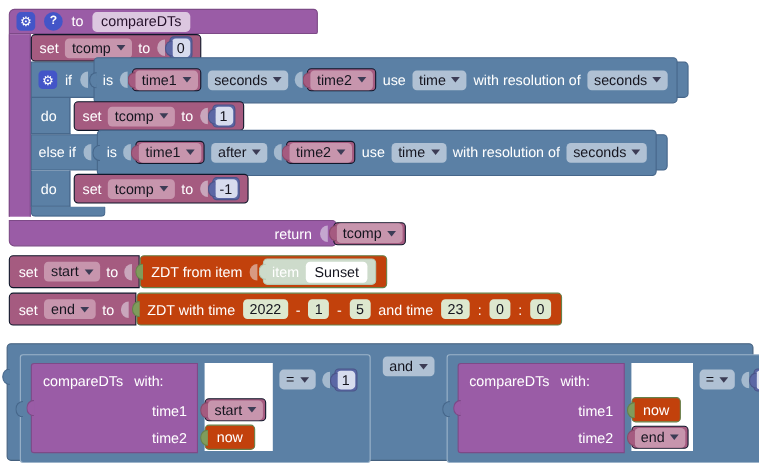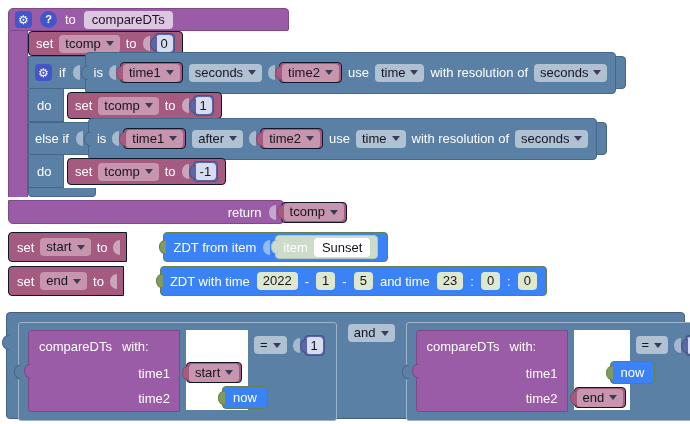--- a/index.html
+++ b/index.html
@@ -2,21 +2,21 @@
 <html><head>
 <meta charset="utf-8">
 <style>
   html,body{margin:0;padding:0;background:#fff;}
   #canvas{position:relative;width:690px;height:424px;background:#fff;overflow:hidden;
           font-family:"Liberation Sans",sans-serif;font-size:13px;color:#fff;}
   .blk{display:inline-flex;align-items:center;position:relative;border-radius:4px;box-sizing:border-box;}
   .pink{background:#a55b80;border:1px solid #0f172a;color:#fff;}
   .blue{background:#5b80a5;border:1px solid #46668a;color:#fff;}
   .math{background:#5b67a5;border:1px solid #4a5488;color:#fff;}
-  .olive{background:#3b82f6;border:1px solid #66814a;color:#fff;margin-left:36px;}
+  .olive{background:#c2410c;border:1px solid #66814a;color:#fff;}
   .itemb{background:#cddbcb;border:1px solid #b6c9b4;color:#fff;}
   
   .dd{display:inline-flex;align-items:center;gap:5px;border-radius:4px;padding:1px 6px;
       color:#15151f;line-height:16px;white-space:nowrap;cursor:pointer;flex:none;}
   .dd::after{content:"";border-left:4px solid transparent;border-right:4px solid transparent;
              border-top:5px solid #3c3c55;}
   .dd-pink{background:#c795ad;}
   .dd-slate{background:#b0c1d4;}
   
   .numf{background:#d7dcee;border-radius:4px;padding:0 5px;color:#15151f;line-height:17px;}
@@ -53,21 +53,21 @@
       padding:3px 9px 3px 6px;border-radius:0 4px 4px 0;height:33px;box-sizing:border-box;}
   .do-row{display:flex;align-items:stretch;height:33px;}
   .do-label{width:36px;background:#5b80a5;border:1px solid #46668a;border-top:none;display:flex;
       align-items:center;padding-left:8px;box-sizing:border-box;flex:none;}
   .do-row .setblk{height:27px;margin:3px 0 0 3px;}
   .if-lip{width:66px;height:8px;background:#5b80a5;border:1px solid #46668a;border-top:none;
       border-radius:0 0 4px 4px;}
   .isblk{gap:6px;height:42px;padding:0 8px;flex:none;}
   .varblk{padding:2px;height:21px;flex:none;}
   .numblk{padding:1px;height:21px;flex:none;}
-  .proc-footer{margin-top:3px;width:276px;height:24px;background:#9a5ca6;border:1px solid #7d4a87;
+  .proc-footer{margin-top:3px;width:298px;height:24px;background:#9a5ca6;border:1px solid #7d4a87;
       border-radius:0 4px 4px 5px;display:flex;align-items:center;justify-content:flex-end;gap:7px;
       box-sizing:border-box;position:relative;}
   .ret-var{margin-right:-64px;z-index:3;}
   
   .rowabs{position:absolute;display:flex;align-items:center;}
   .setblk30{height:30px;gap:6px;padding:0 8px;border-radius:4px 0 0 4px;}
   .zdt{height:30px;gap:7px;padding:0 9px;flex:none;}
   .itmblk{height:24px;gap:6px;padding:0 7px;flex:none;}
   
   .outer{position:absolute;left:6px;top:312px;width:679px;height:107px;background:#5b80a5;

